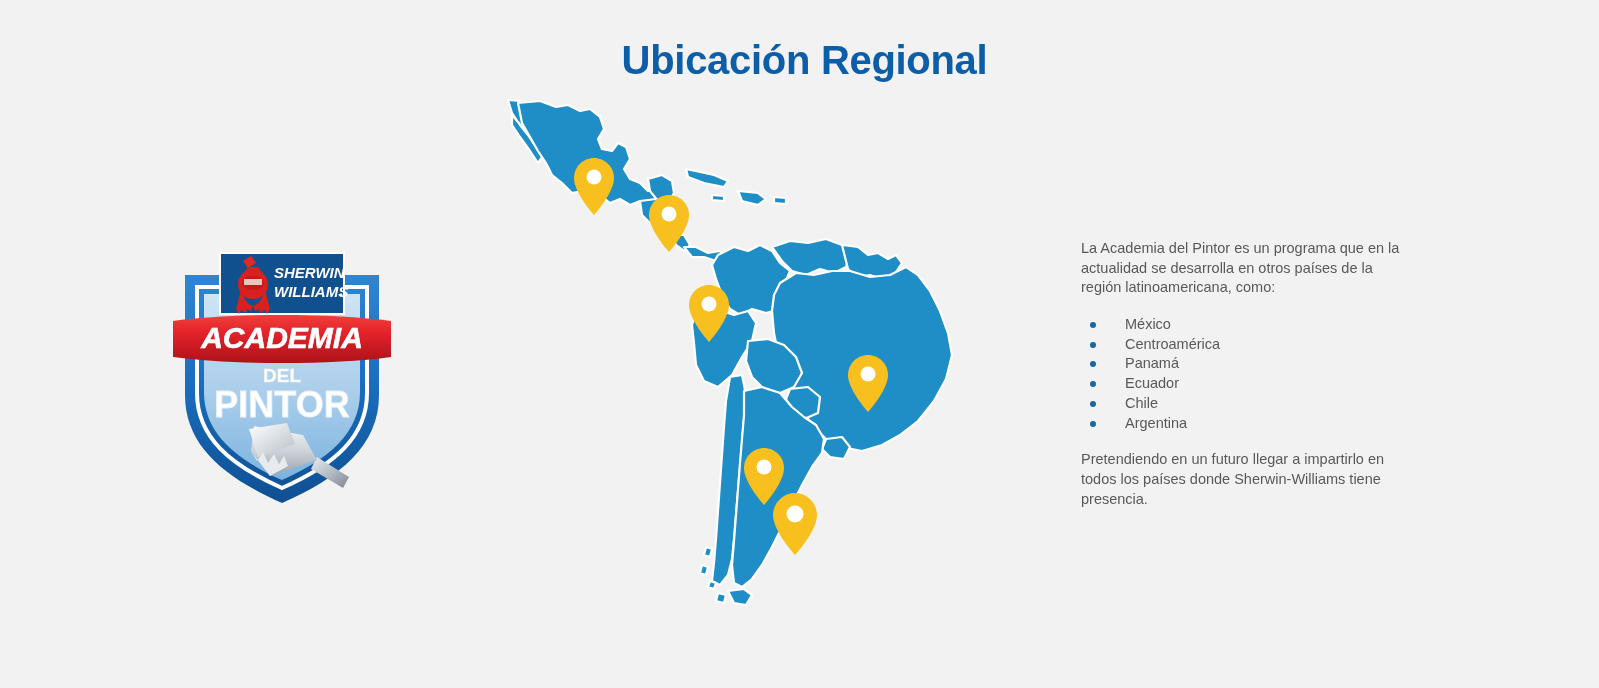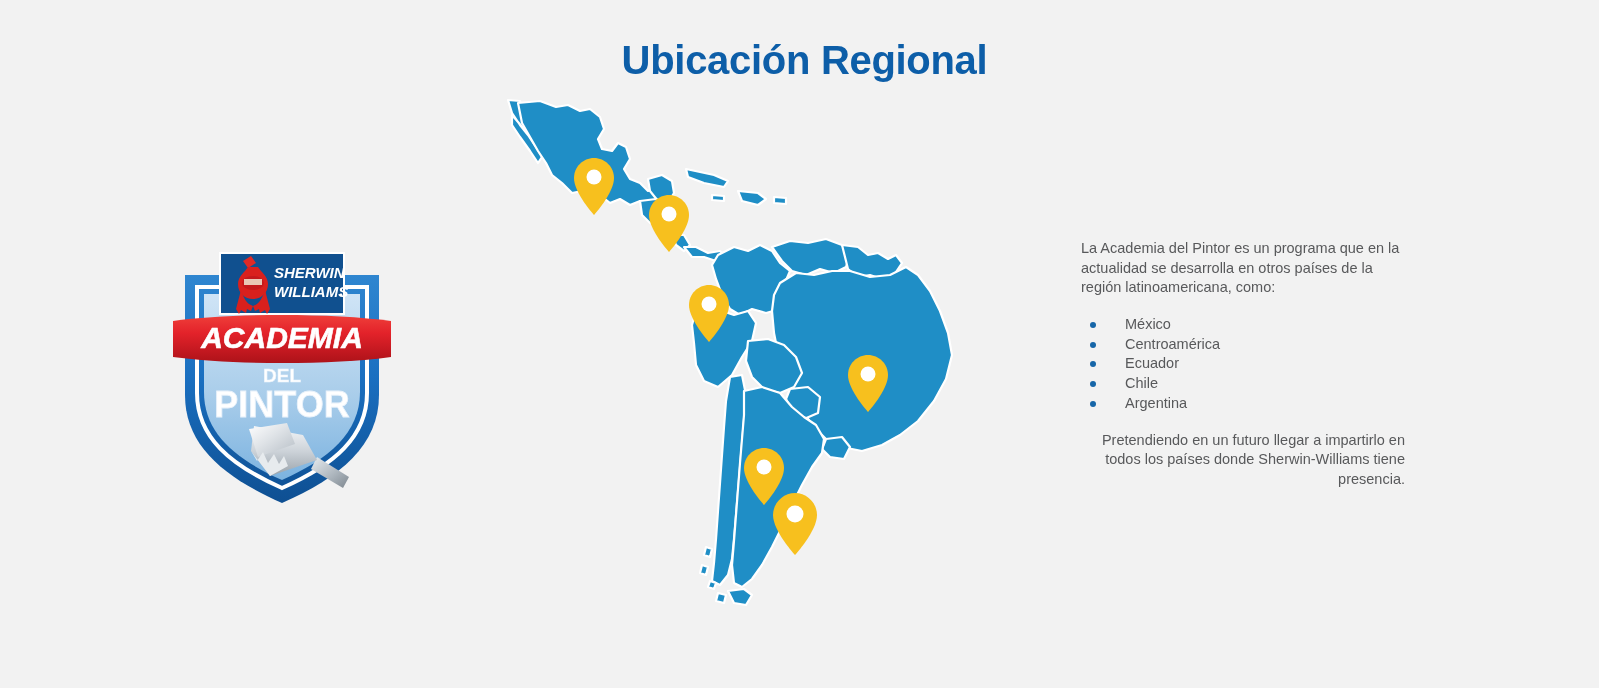--- a/index.html
+++ b/index.html
@@ -82,21 +82,21 @@
   .country-list li .dot {
     position: absolute;
     left: 0;
     top: 7px;
     width: 6px;
     height: 6px;
     border-radius: 50%;
     background: #1666a8;
   }
 
-  .info-outro { margin-top: 19px; text-align: right; }
+  .info-outro { margin-top: 19px; }
 </style>
 </head>
 <body>
 
 <div class="page-title">Ubicación Regional</div>
 
 <div class="badge">
   <svg viewBox="0 0 222 264" xmlns="http://www.w3.org/2000/svg" aria-hidden="true">
     <defs>
       <linearGradient id="gShieldOuter" x1="0" y1="0" x2="0" y2="1">
@@ -290,20 +290,24 @@
     <li>
       <span class="dot"></span>
       <span>México</span>
     </li>
     <li>
       <span class="dot"></span>
       <span>Centroamérica</span>
     </li>
     <li>
       <span class="dot"></span>
+      <span>Panamá</span>
+    </li>
+    <li>
+      <span class="dot"></span>
       <span>Ecuador</span>
     </li>
     <li>
       <span class="dot"></span>
       <span>Chile</span>
     </li>
     <li>
       <span class="dot"></span>
       <span>Argentina</span>
     </li>

